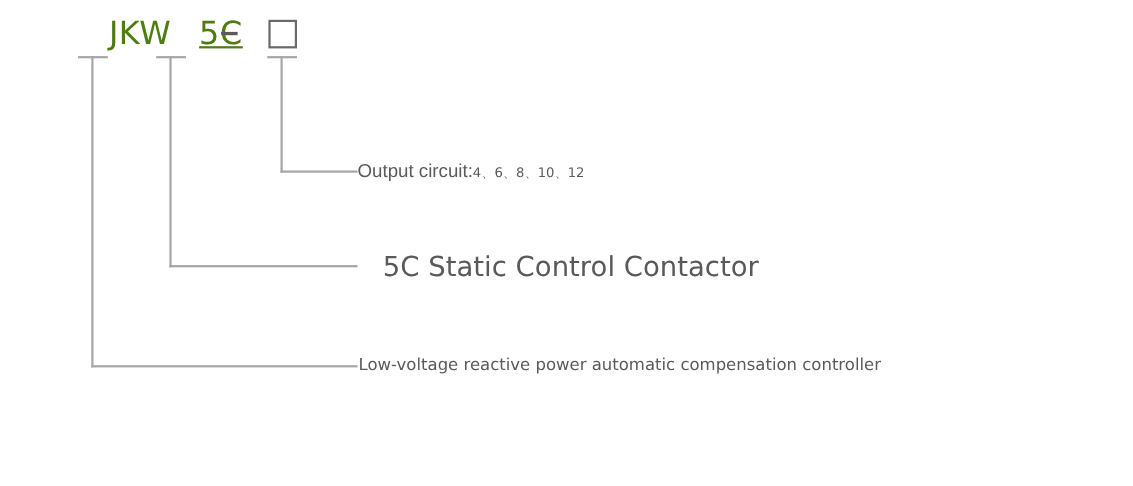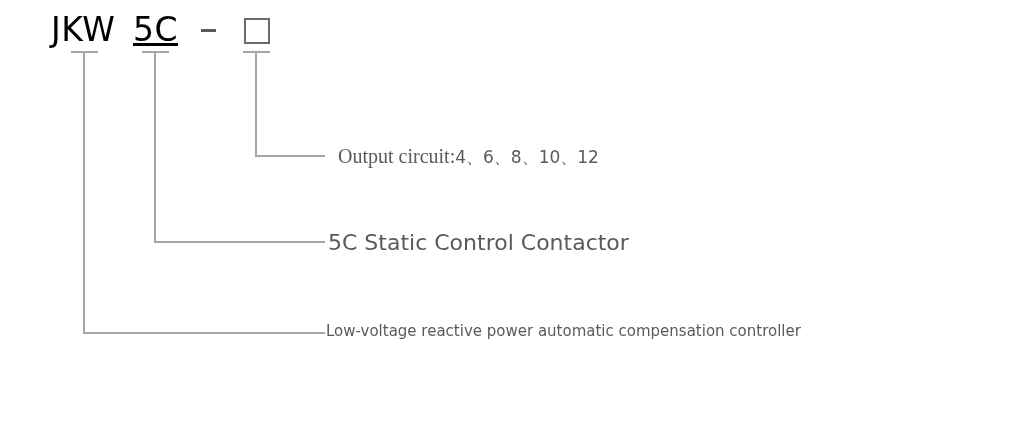--- a/index.html
+++ b/index.html
@@ -12,24 +12,25 @@
       height: 442px;
       position: relative;
       overflow: hidden;
       font-family: "DejaVu Sans", sans-serif;
       color: #5a5a5a;
     }
     .model-code {
       position: absolute;
       top: 12px;
       font-family: "DejaVu Sans", sans-serif;
-      font-size: 33px;
-      color: #000000;
+      font-size: 29px;
+      color: #4d7c0f;
       line-height: 36px;
       letter-spacing: 0.5px;
+      margin-left: 48px;
     }
     .code-jkw { left: 51px; }
     .code-5c { left: 133px; text-decoration: underline; }
     .code-dash {
       position: absolute;
       left: 201px;
       top: 29px;
       width: 15px;
       height: 3px;
       background: #5a5a5a;
@@ -52,32 +53,31 @@
       white-space: nowrap;
       color: #5a5a5a;
       line-height: 22px;
     }
     .label-output {
       left: 325px;
       top: 145px;
       font-size: 18px;
     }
     .label-output .serif-part {
-      font-family: Liberation Serif, serif;
-      font-size: 20px;
-      margin-left: 13px;
+      font-family: Liberation Sans, sans-serif;
+      font-size: 17px;
     }
     .label-output .sans-part {
       font-family: "DejaVu Sans", sans-serif;
-      font-size: 17px;
+      font-size: 12px;
     }
     .label-contactor {
-      left: 328px;
+      left: 348px;
       top: 232px;
-      font-size: 22px;
+      font-size: 25px;
     }
     .label-controller {
       left: 326px;
       top: 320px;
       font-size: 15px;
     }
   </style>
 </head>
 <body>
 

